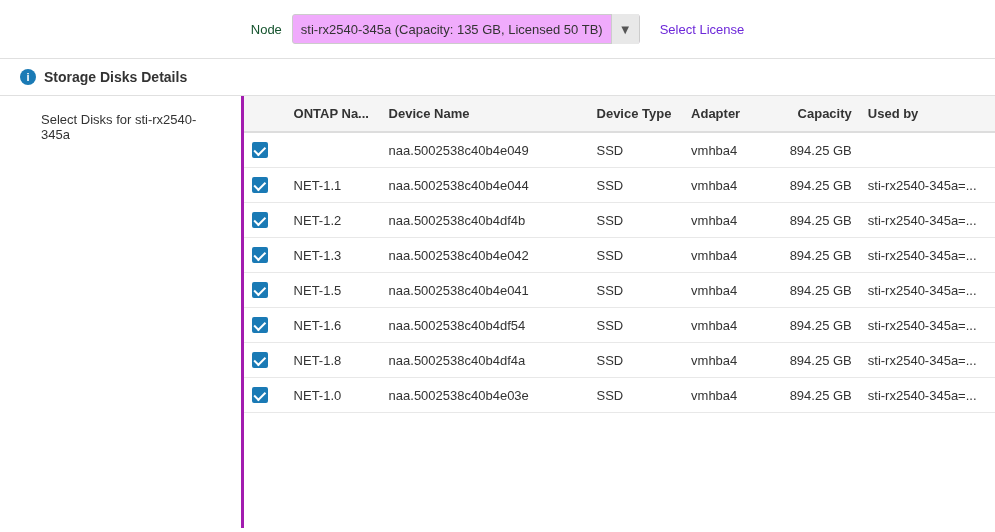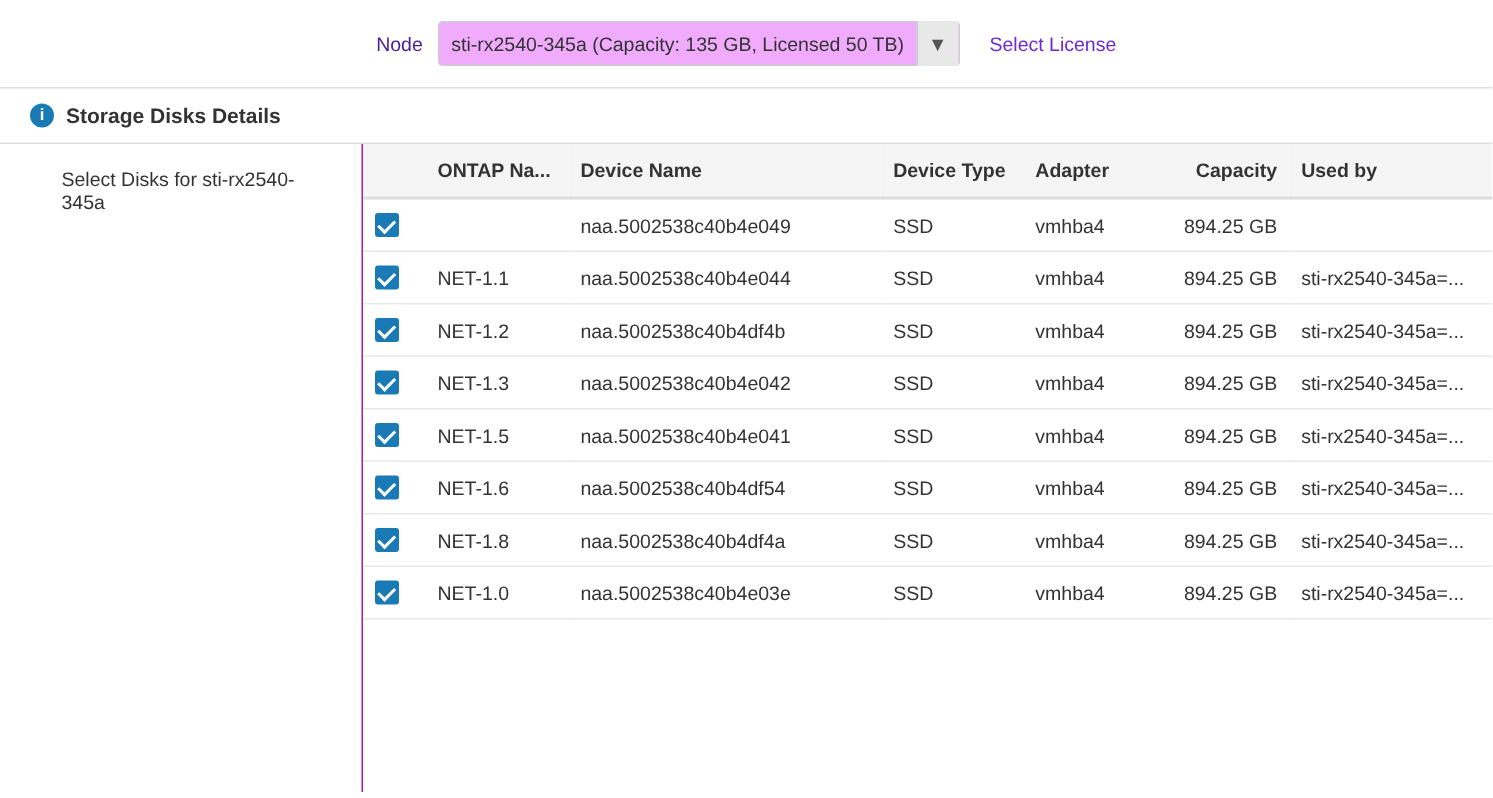--- a/index.html
+++ b/index.html
@@ -17,21 +17,21 @@
       display: flex;
       align-items: center;
       justify-content: center;
       padding: 14px 20px;
       gap: 10px;
       border-bottom: 1px solid #e0e0e0;
     }
 
     .node-label {
       font-size: 13px;
-      color: #4c1d95;
+      color: #14532d;
       font-weight: normal;
     }
 
     .node-select-wrapper {
       display: flex;
       align-items: center;
       border: 1px solid #ccc;
       border-radius: 3px;
       background: #f0abfc;
       height: 30px;
@@ -106,21 +106,21 @@
 
     .select-disks-label {
       font-size: 13px;
       color: #333;
     }
 
     .table-container {
       flex: 1;
       overflow: hidden;
       position: relative;
-      border-left: 1px solid #a21caf;
+      border-left: 3px solid #a21caf;
     }
 
     .table-scroll {
       overflow-y: scroll;
       height: 100%;
     }
 
     table {
       width: 100%;
       border-collapse: collapse;

